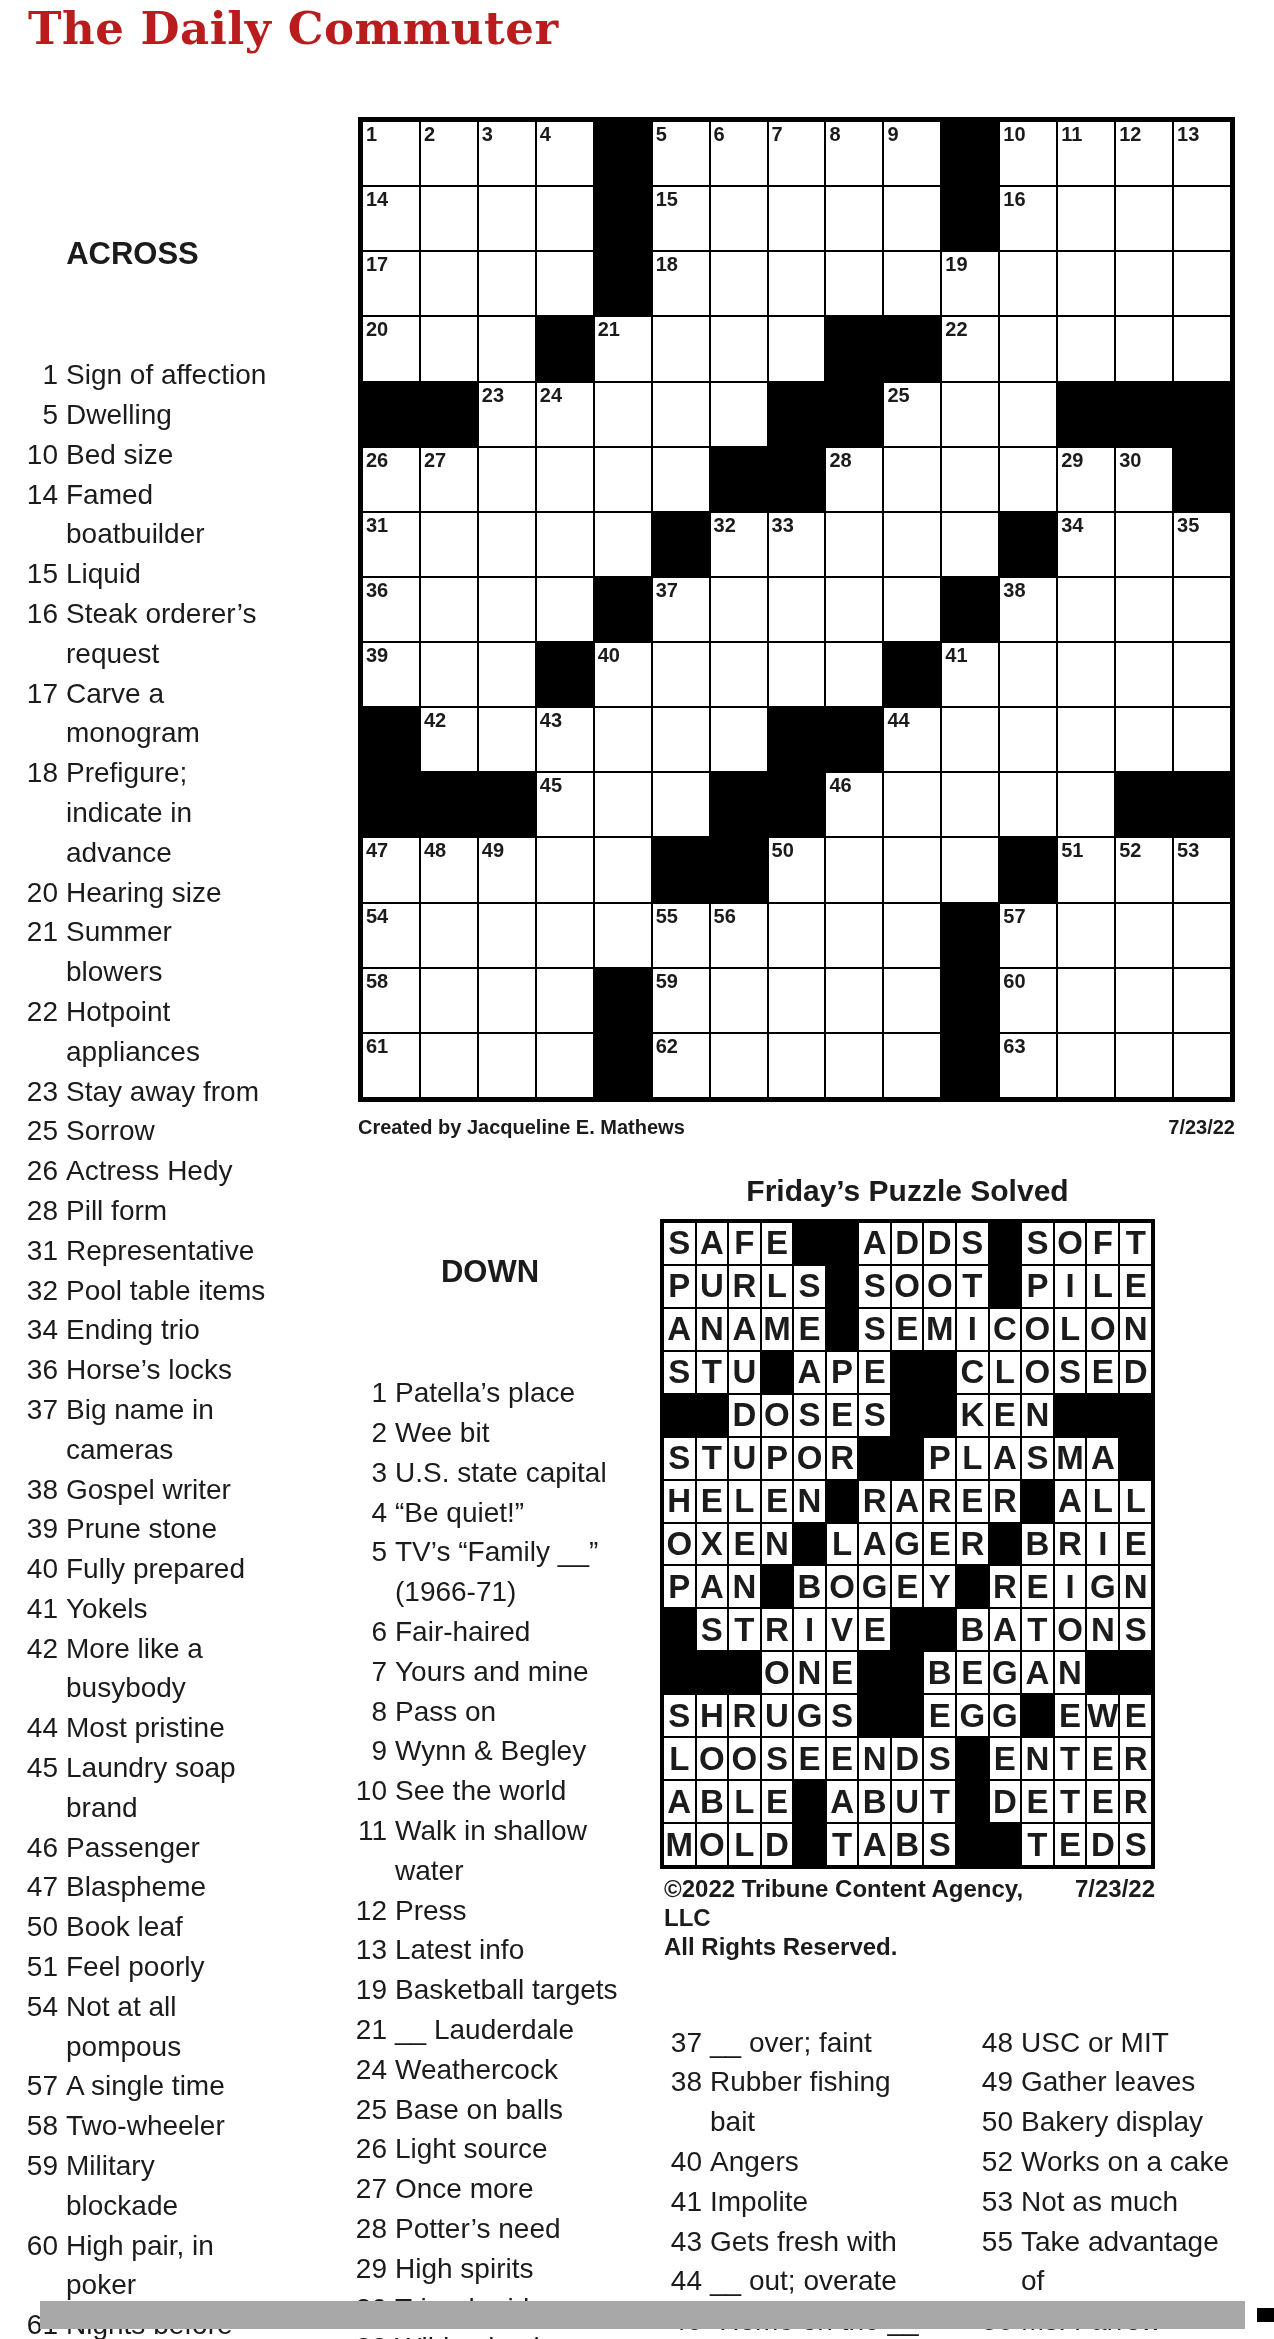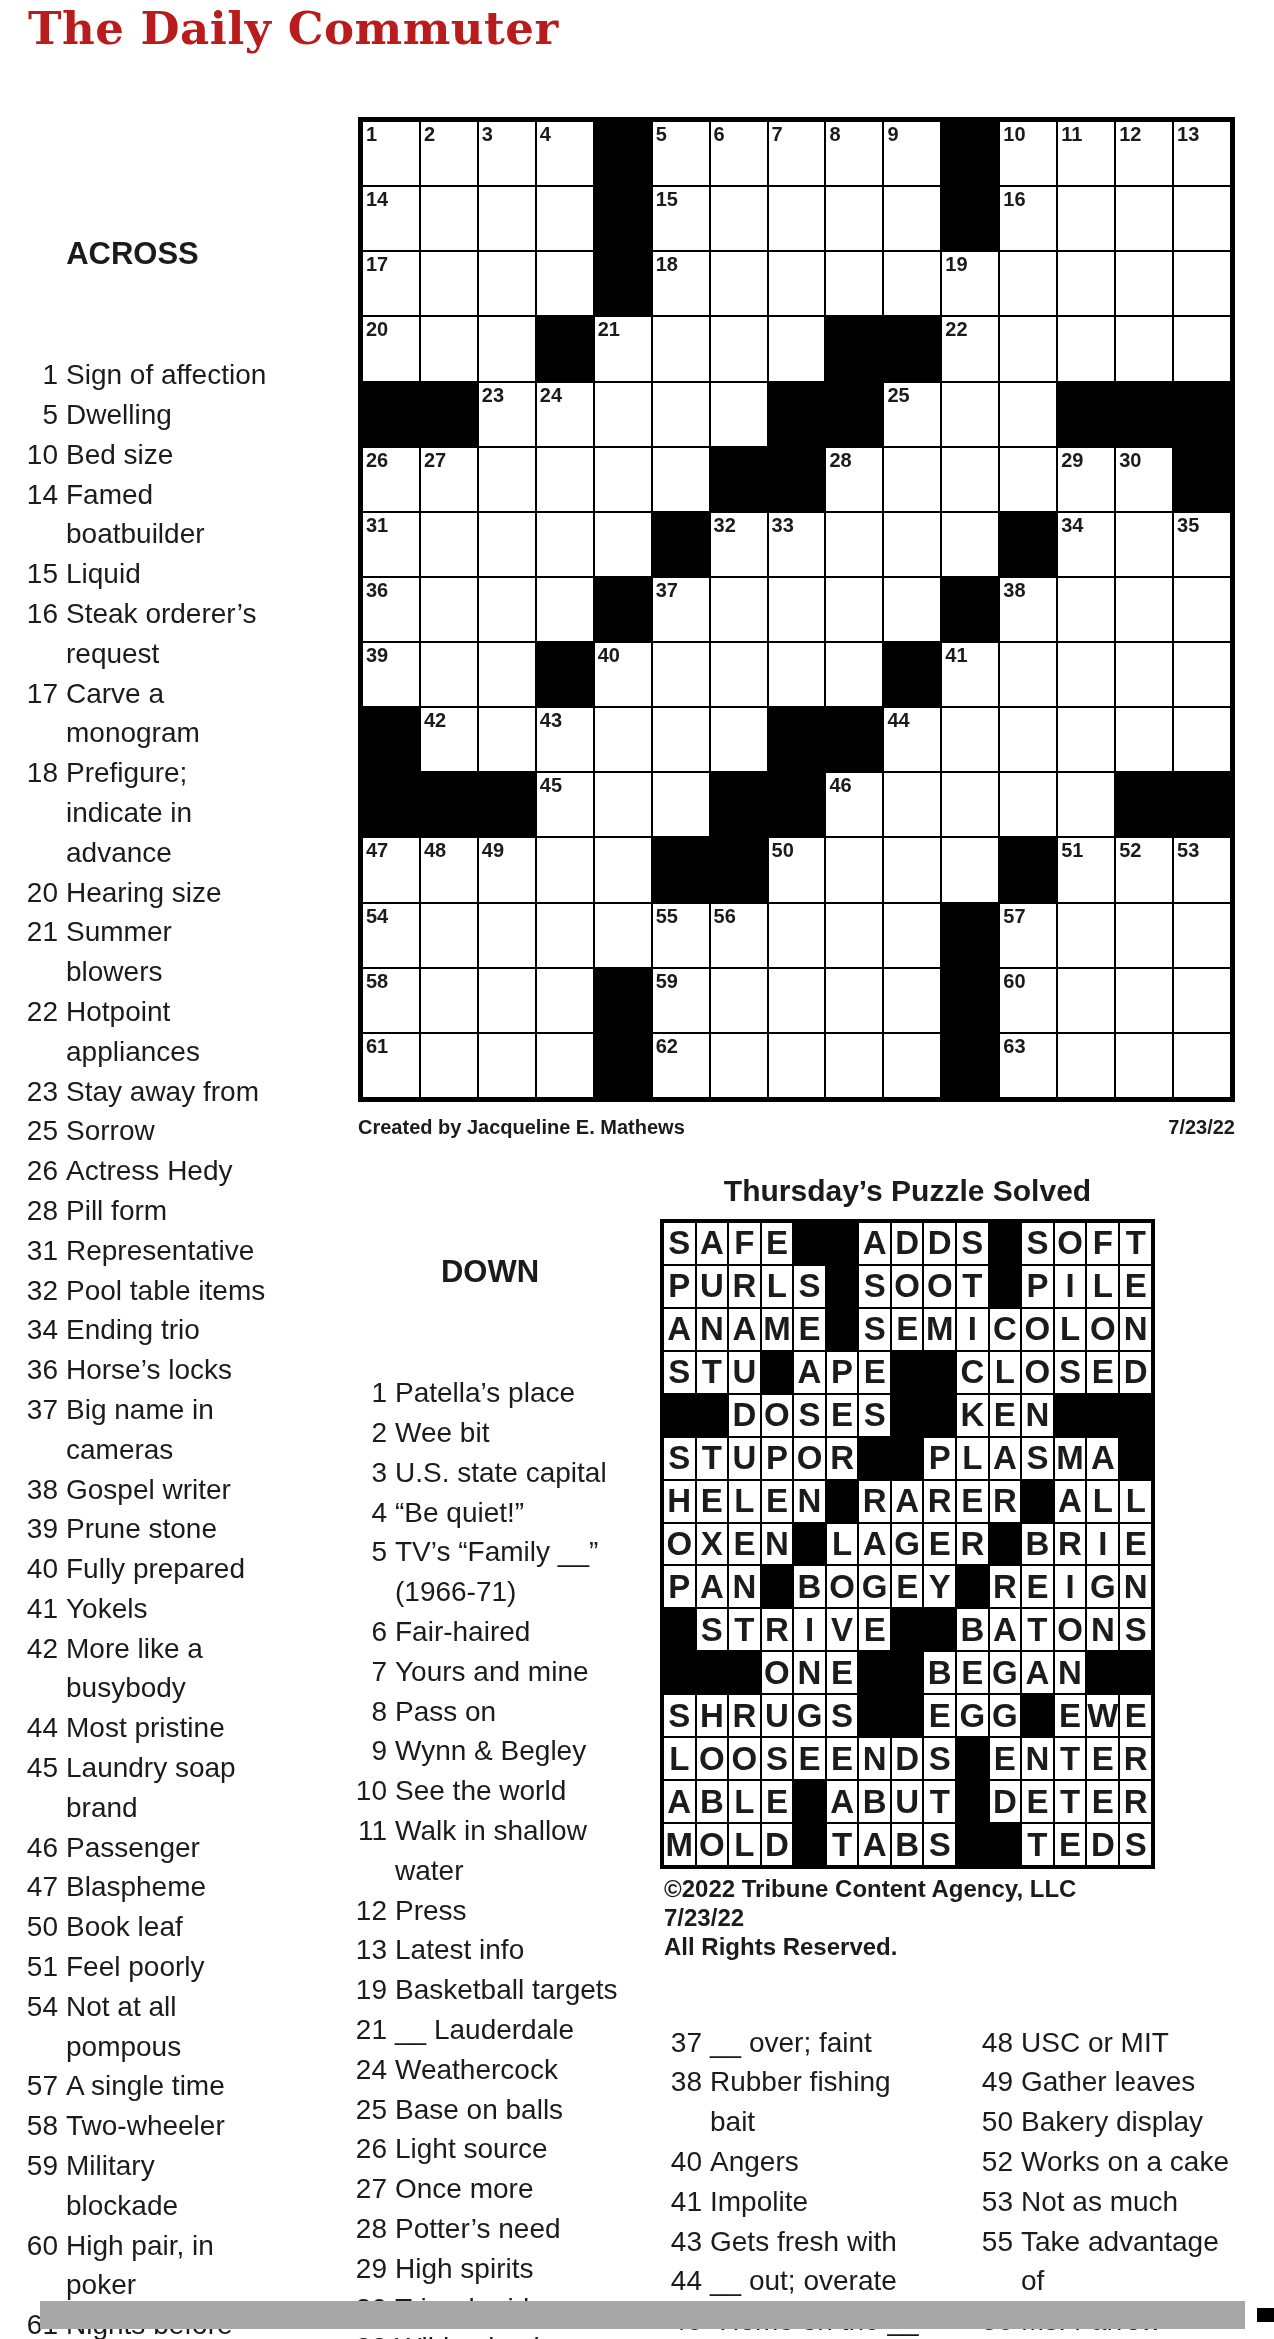--- a/index.html
+++ b/index.html
@@ -57,21 +57,21 @@
   .solved-grid .cell{
     border:1.3px solid #000;background:#fff;
     display:flex;align-items:center;justify-content:center;
     font-weight:bold;font-size:33px;
   }
   .solved-grid .cell.black{background:#000;}
   .copyright{
     position:absolute;left:664px;top:1874px;width:491px;
     font-weight:bold;font-size:24px;line-height:29px;
   }
-  .copyright .cr-row{display:flex;justify-content:space-between;flex-direction:column;}
+  .copyright .cr-row{display:flex;justify-content:space-between;}
   
   .gray-bar{position:absolute;left:40px;top:2301px;width:1205px;height:28px;background:#a8a8a8;}
   .corner-mark{position:absolute;left:1257px;top:2308px;width:17px;height:14px;background:#000;}
 </style>
 </head>
 <body>
 
 <div class="page-title" style="color: #b91c1c;">The Daily Commuter</div>
 
 <div class="clue-col" id="across-col">
@@ -452,21 +452,21 @@
   <span>7/23/22</span>
 </div>
 
 <div class="clue-col" id="down-col">
   <div class="clue-header">DOWN</div>
   <div><div class="clue"><span class="num">1</span><span class="txt">Patella’s place</span></div><div class="clue"><span class="num">2</span><span class="txt">Wee bit</span></div><div class="clue"><span class="num">3</span><span class="txt">U.S. state capital</span></div><div class="clue"><span class="num">4</span><span class="txt">“Be quiet!”</span></div><div class="clue"><span class="num">5</span><span class="txt">TV’s “Family __”
 (1966-71)</span></div><div class="clue"><span class="num">6</span><span class="txt">Fair-haired</span></div><div class="clue"><span class="num">7</span><span class="txt">Yours and mine</span></div><div class="clue"><span class="num">8</span><span class="txt">Pass on</span></div><div class="clue"><span class="num">9</span><span class="txt">Wynn &amp; Begley</span></div><div class="clue"><span class="num">10</span><span class="txt">See the world</span></div><div class="clue"><span class="num">11</span><span class="txt">Walk in shallow
 water</span></div><div class="clue"><span class="num">12</span><span class="txt">Press</span></div><div class="clue"><span class="num">13</span><span class="txt">Latest info</span></div><div class="clue"><span class="num">19</span><span class="txt">Basketball targets</span></div><div class="clue"><span class="num">21</span><span class="txt">__ Lauderdale</span></div><div class="clue"><span class="num">24</span><span class="txt">Weathercock</span></div><div class="clue"><span class="num">25</span><span class="txt">Base on balls</span></div><div class="clue"><span class="num">26</span><span class="txt">Light source</span></div><div class="clue"><span class="num">27</span><span class="txt">Once more</span></div><div class="clue"><span class="num">28</span><span class="txt">Potter’s need</span></div><div class="clue"><span class="num">29</span><span class="txt">High spirits</span></div><div class="clue"><span class="num">30</span><span class="txt">Tricycle riders</span></div><div class="clue"><span class="num">32</span><span class="txt">Wild animal</span></div></div>
 </div>
 
-<div class="solved-header">Thursday’s Puzzle Solved</div>
+<div class="solved-header">Friday’s Puzzle Solved</div>
 <div class="solved-grid" id="solved-grid">
     <div class="cell">S</div>
     <div class="cell">A</div>
     <div class="cell">F</div>
     <div class="cell">E</div>
     <div class="cell black"></div>
     <div class="cell black"></div>
     <div class="cell">A</div>
     <div class="cell">D</div>
     <div class="cell">D</div>

